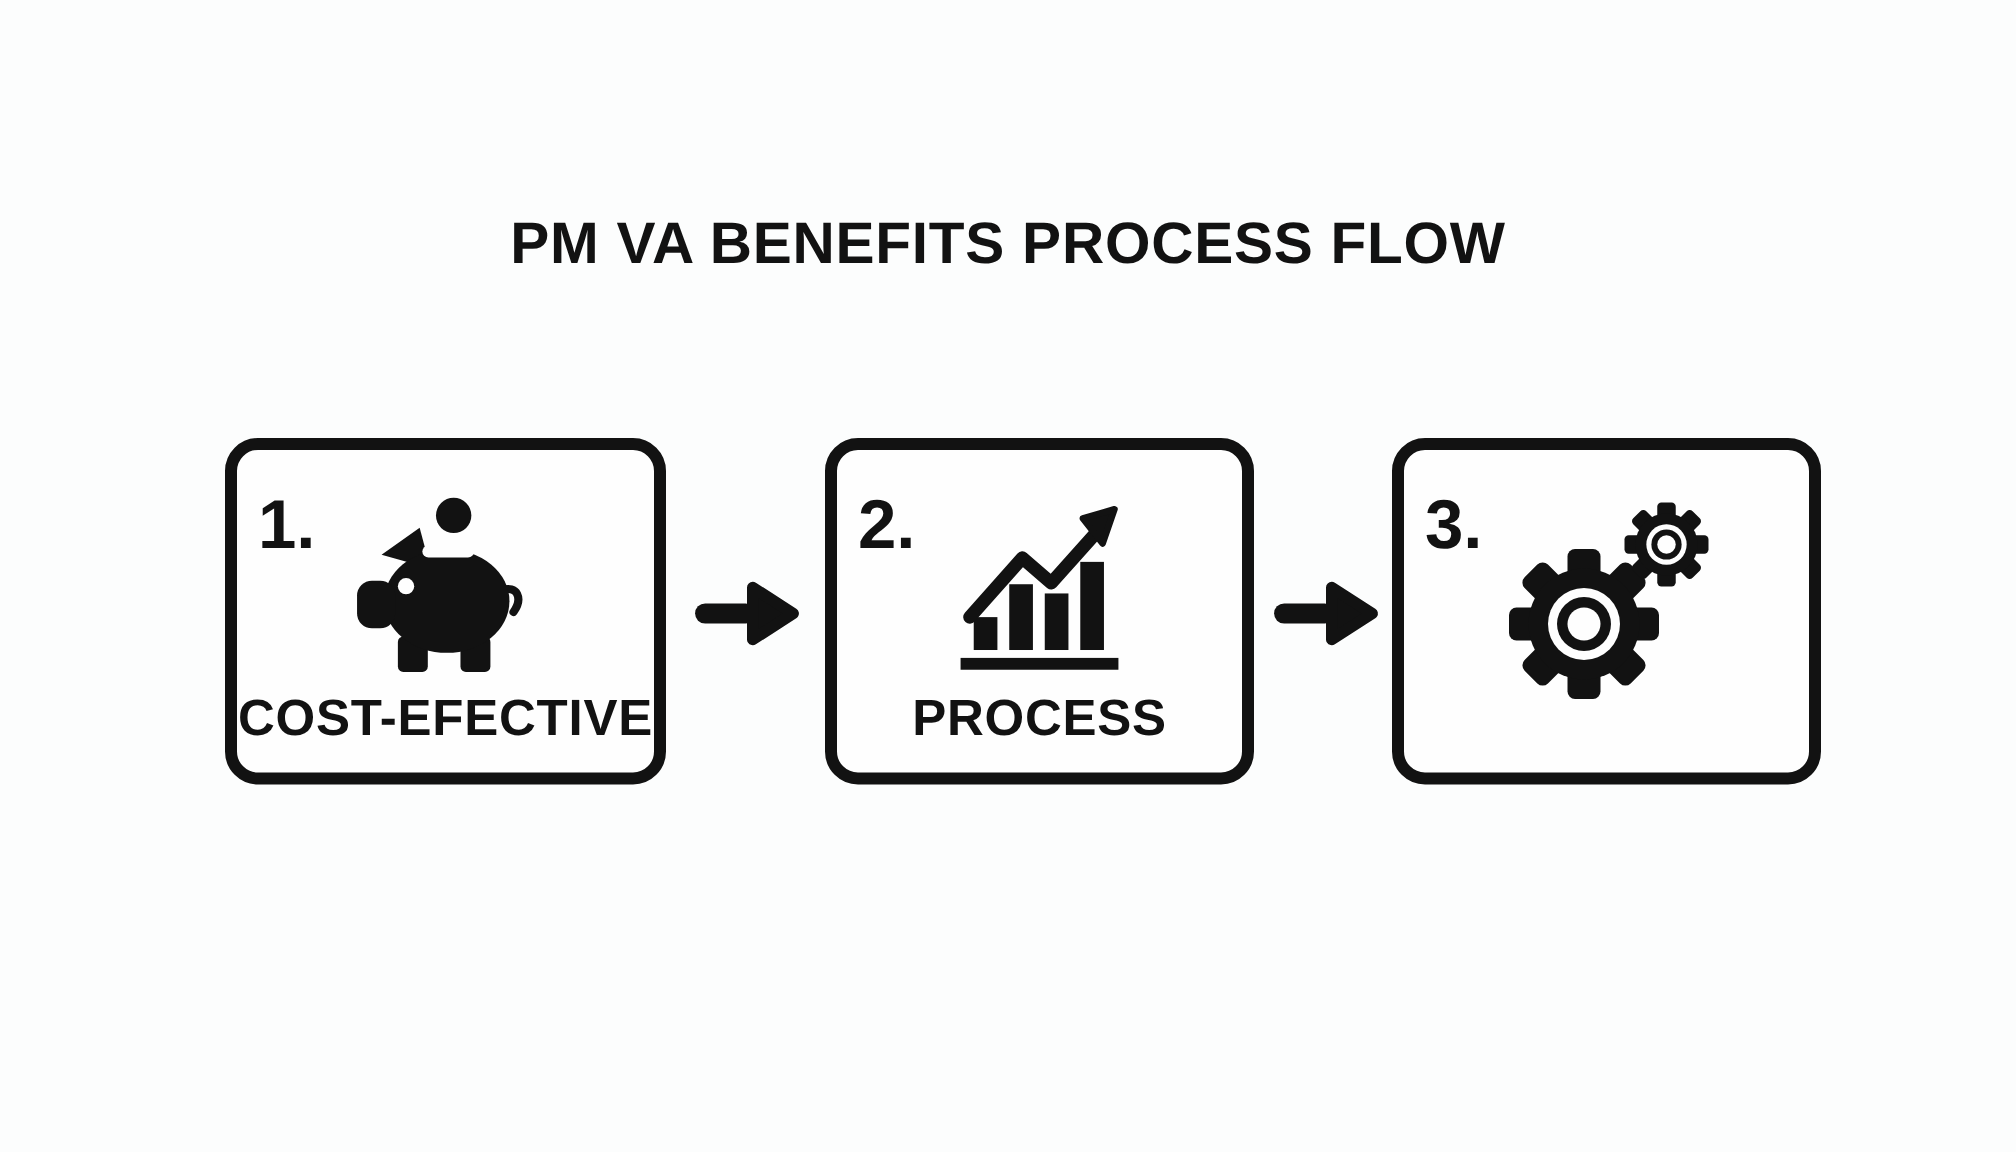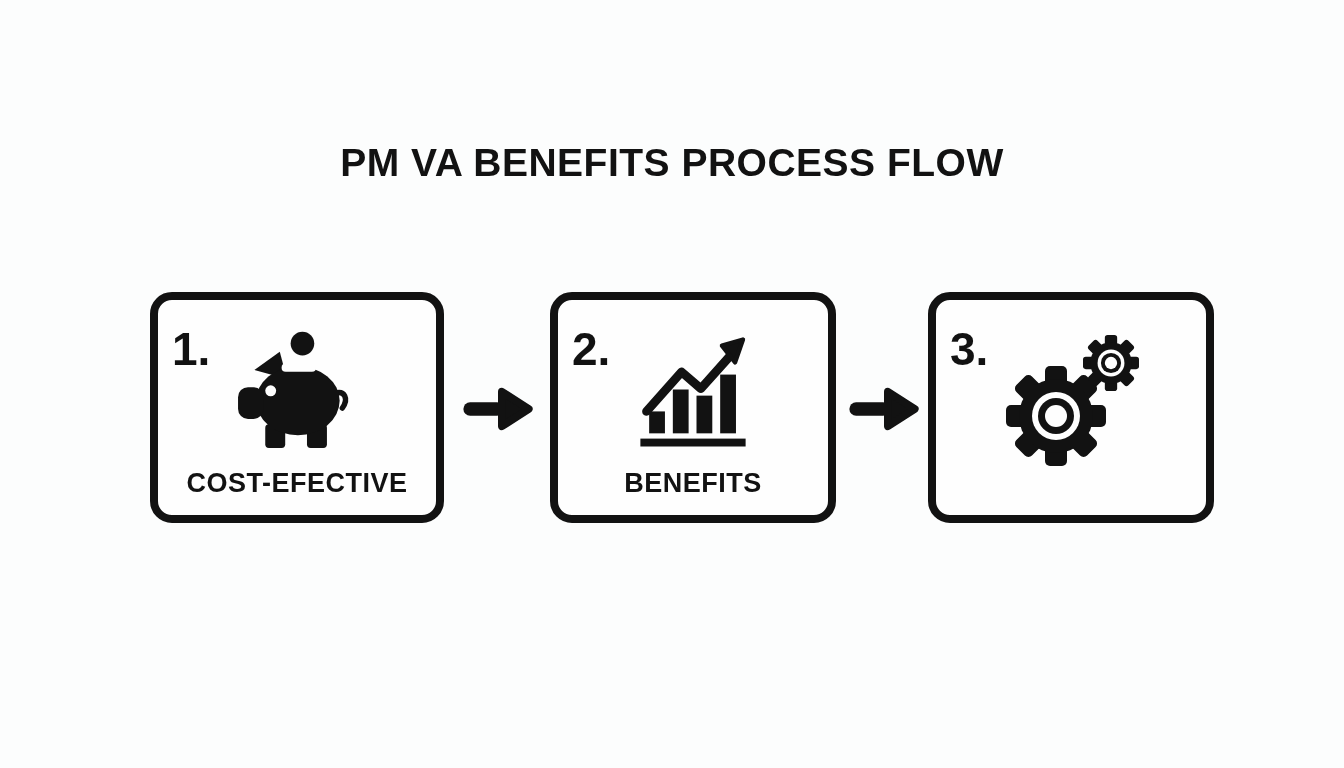--- a/index.html
+++ b/index.html
@@ -40,21 +40,21 @@
   }
   .icon-wrap{
     position:absolute;left:50%;transform:translateX(-50%);
   }
   .icon-piggy{top:30px;}
   .icon-chart{top:36px;}
   .icon-gears{top:30px;}
   .step-label{
     position:absolute;bottom:16px;left:0;width:100%;
     text-align:center;
-    font-size:27px;font-weight:700;letter-spacing:.5px;
+    font-size:34px;font-weight:700;letter-spacing:.5px;
     color:var(--ink);
     white-space:nowrap;
   }
   .connector{
     position:absolute;top:384px;width:74px;height:50px;
   }
   .connector-1{left:461px;}
   .connector-2{left:847px;}
   svg .ink{fill:var(--ink);}
   svg .paper{fill:var(--box-bg);}
@@ -98,21 +98,21 @@
       <svg width="114" height="114" viewBox="0 0 130 130" aria-hidden="true">
         <rect class="ink" x="5" y="117" width="120" height="9"></rect>
         <rect class="ink" x="15" y="86" width="18" height="25"></rect>
         <rect class="ink" x="42" y="61" width="18" height="50"></rect>
         <rect class="ink" x="69" y="68" width="18" height="43"></rect>
         <rect class="ink" x="96" y="44" width="18" height="67"></rect>
         <path class="stroke-ink" d="M12,86 L52,41 L74,60 L108,22" stroke-width="10" stroke-linecap="round" stroke-linejoin="round"></path>
         <path class="ink" d="M122,4 L98,11 L113,30 Z" stroke="var(--ink)" stroke-width="5" stroke-linejoin="round"></path>
       </svg>
     </span>
-    <div class="step-label">BENEFITS</div>
+    <div class="step-label">PROCESS</div>
   </section>
 
   <span class="connector connector-2">
     <svg width="74" height="50" viewBox="0 0 76 52" aria-hidden="true">
       <rect class="ink" x="2" y="19" width="42" height="14" rx="7"></rect>
       <path class="ink" d="M42,8 L70,26 L42,44 Z" stroke="var(--ink)" stroke-width="8" stroke-linejoin="round"></path>
     </svg>
   </span>
 
   <section class="step-box box-3">

